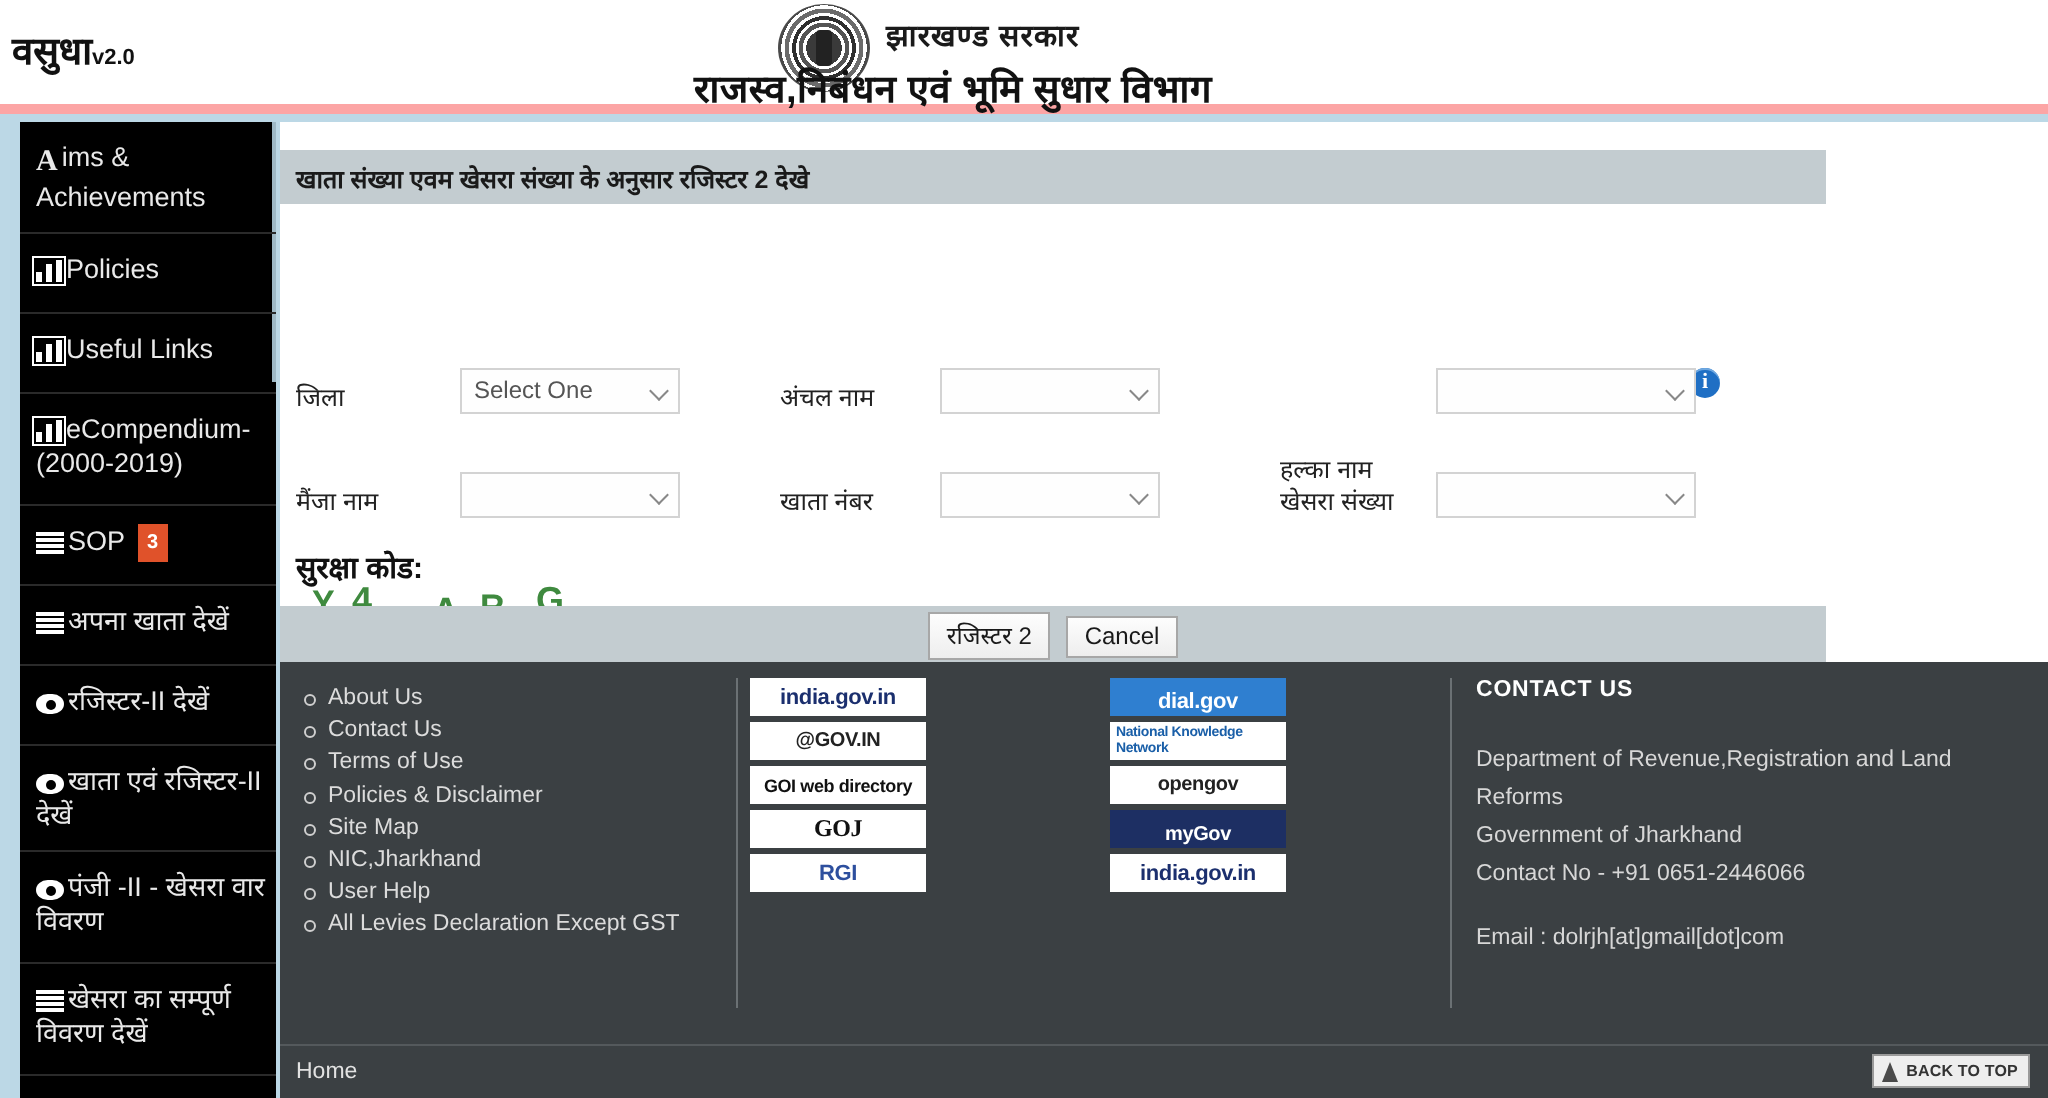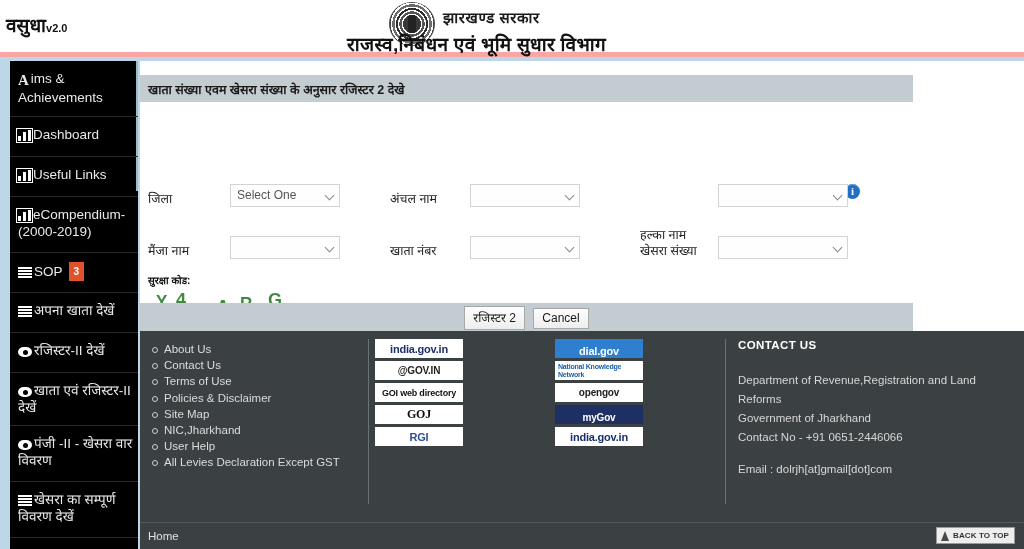--- a/index.html
+++ b/index.html
@@ -156,21 +156,21 @@
   }
   .sel-wrap { position: absolute; }
   .sel-wrap .chev {
     position: absolute; right: 7px; top: 8px; width: 7px; height: 7px;
     border-right: 1.3px solid #888; border-bottom: 1.3px solid #888;
     transform: rotate(45deg); pointer-events: none;
   }
 
   .captcha-label {
     position: absolute; left: 8px; top: 171px;
-    font-size: 10px; font-weight: bold; color: #111;
+    font-size: 15px; font-weight: bold; color: #111;
   }
   .captcha-img {
     position: absolute; left: 8px; top: 188px; width: 180px; height: 26px;
   }
   .captcha-img span {
     position: absolute; color: #3f8a3f; font-weight: bold;
     font-family: "Liberation Sans", sans-serif;
   }
   .cap-c0 { left: 8px;  top: 2px;  font-size: 17px; }
   .cap-c1 { left: 28px; top: 0px;  font-size: 18px; }
@@ -288,21 +288,21 @@
     <div class="gov-title">झारखण्ड सरकार</div>
     <div class="dept-title">राजस्व,निबंधन एवं भूमि सुधार विभाग</div>
   </div>
 
   <div class="shell">
     <div class="top-band"></div>
 
     <div class="sidebar" id="sidebar">
       <div class="side-scroll"></div>
     <div class="side-item tall"><span class="ico ic-A">A</span><span class="lbl">ims &amp; Achievements</span></div>
-        <div class="side-item"><span class="ico ic-bars"><i></i><i></i><i></i></span><span class="lbl">Dashboard</span></div>
+        <div class="side-item"><span class="ico ic-bars"><i></i><i></i><i></i></span><span class="lbl">Policies</span></div>
         <div class="side-item"><span class="ico ic-bars"><i></i><i></i><i></i></span><span class="lbl">Useful Links</span></div>
         <div class="side-item tall"><span class="ico ic-bars"><i></i><i></i><i></i></span><span class="lbl">eCompendium-(2000-2019)</span></div>
         <div class="side-item"><span class="ico ic-list"><i></i><i></i><i></i><i></i></span><span class="lbl">SOP</span><span class="badge-sop">3</span></div>
         <div class="side-item"><span class="ico ic-list"><i></i><i></i><i></i><i></i></span><span class="lbl">अपना खाता देखें</span></div>
         <div class="side-item"><span class="ico ic-eye"></span><span class="lbl">रजिस्टर-II देखें</span></div>
         <div class="side-item"><span class="ico ic-eye"></span><span class="lbl">खाता एवं रजिस्टर-II देखें</span></div>
         <div class="side-item tall"><span class="ico ic-eye"></span><span class="lbl">पंजी -II - खेसरा वार विवरण</span></div>
         <div class="side-item tall"><span class="ico ic-list"><i></i><i></i><i></i><i></i></span><span class="lbl">खेसरा का सम्पूर्ण विवरण देखें</span></div>
       </div>
 

